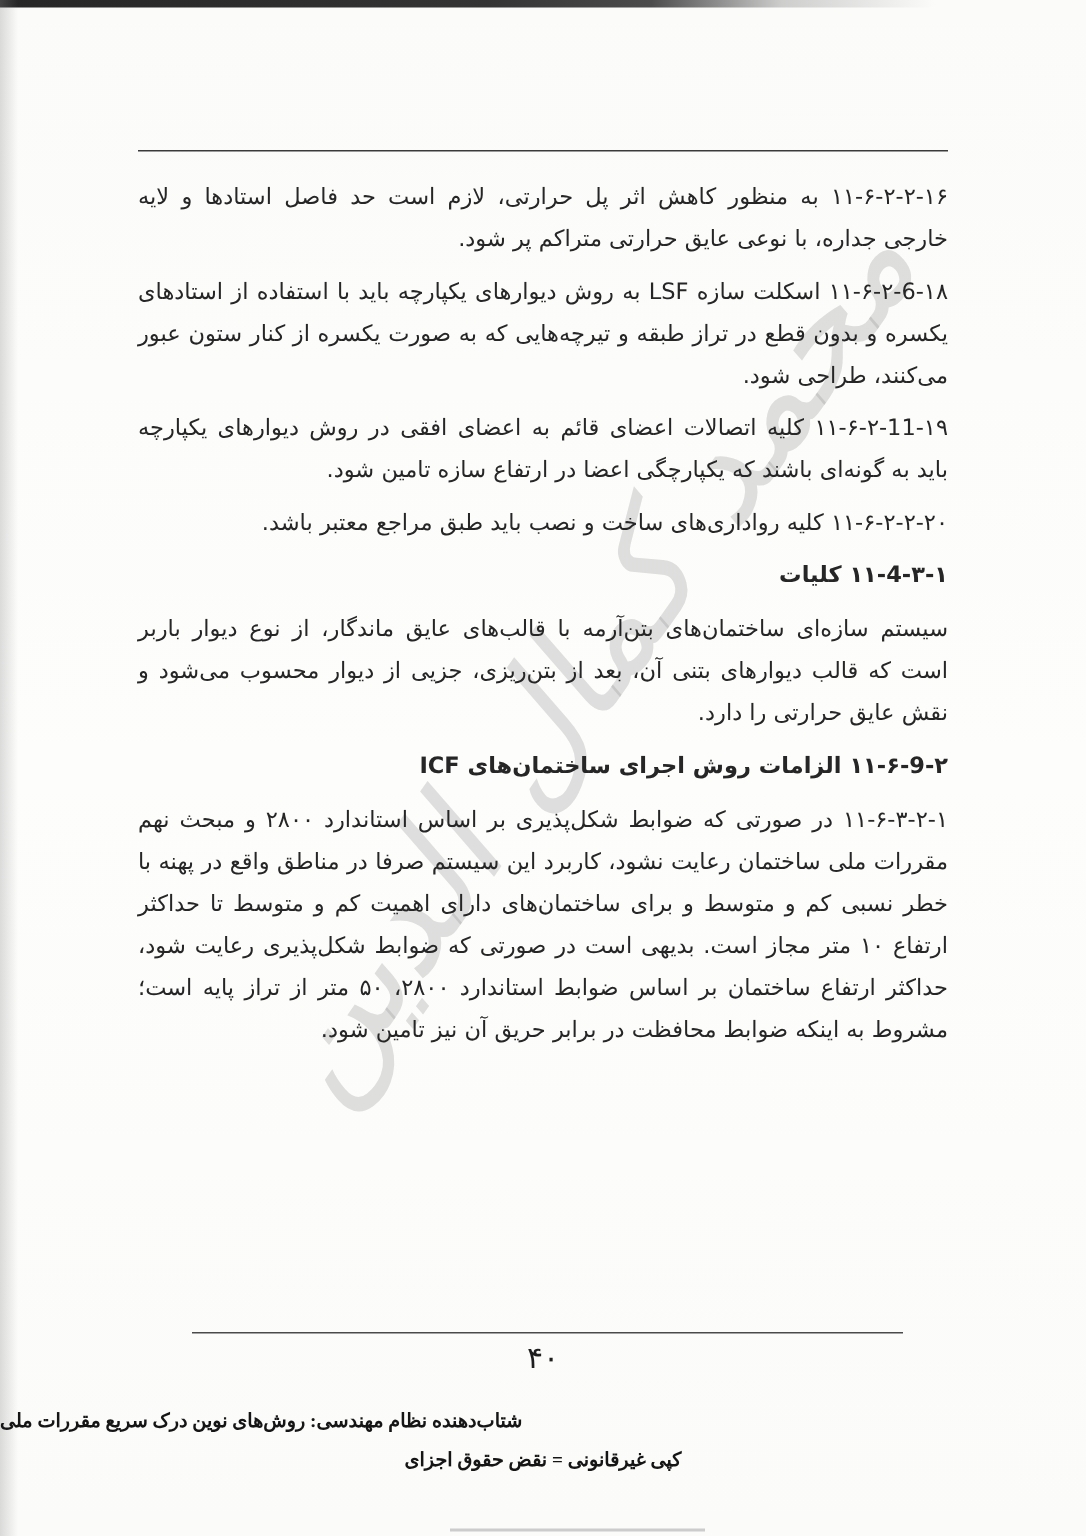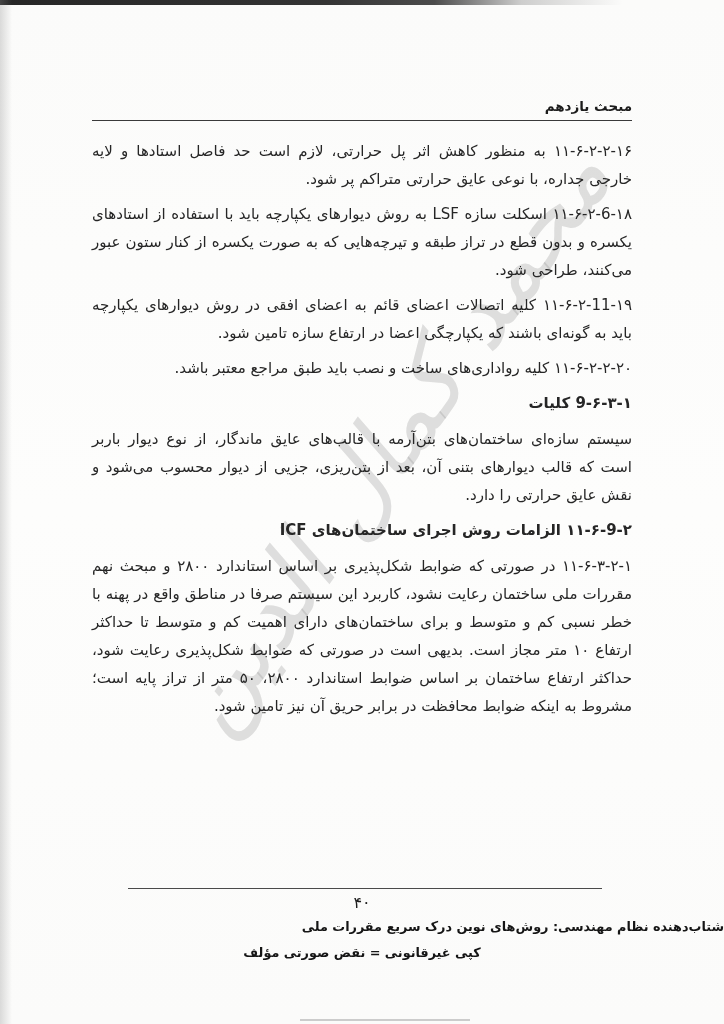--- a/index.html
+++ b/index.html
@@ -78,73 +78,73 @@
     text-align: right;
   }
   
   .pagenum-rule {
     position: absolute; top: 888px; left: 128px; right: 122px;
     border-top: 1.6px solid #4a4a4a;
   }
   .pagenum {
     position: absolute; top: 893px; left: 0; right: 0;
     text-align: center;
-    font-size: 16px;
+    font-size: 20px;
     color: #1e1e1e;
   }
   
   .footer {
-    position: absolute; top: 914px; left: 0; right: 0;
+    position: absolute; top: 934px; left: 0; right: 0;
     direction: rtl;
-    text-align: right;
+    text-align: left;
     font-weight: bold;
     font-size: 12.8px;
     line-height: 26px;
     color: #151515;
+    font-family: Liberation Serif, serif;
   }
   .footer-line2 {
     display: flex;
     flex-direction: row;
     justify-content: center;
     gap: 30px;
   }
 </style>
 </head>
 <body>
 
 <div class="page">
 
   <div class="scan-top"></div>
   <div class="scan-left"></div>
 
   <div class="watermark">محمد کمال الدین</div>
 
   <div class="content">
-    <div class="doc-header">مبحث یازدهم</div>
     <div class="header-rule"></div>
 
     <p class="para">۱۱-۶-۲-۲-۱۶ به منظور کاهش اثر پل حرارتی، لازم است حد فاصل استادها و لایه خارجی جداره، با نوعی عایق حرارتی متراکم پر شود.</p>
     <p class="para">۱۱-۶-۲-6-۱۸ اسکلت سازه LSF به روش دیوارهای یکپارچه باید با استفاده از استادهای یکسره و بدون قطع در تراز طبقه و تیرچه‌هایی که به صورت یکسره از کنار ستون عبور می‌کنند، طراحی شود.</p>
     <p class="para">۱۱-۶-۲-11-۱۹ کلیه اتصالات اعضای قائم به اعضای افقی در روش دیوارهای یکپارچه باید به گونه‌ای باشند که یکپارچگی اعضا در ارتفاع سازه تامین شود.</p>
     <p class="para">۱۱-۶-۲-۲-۲۰ کلیه رواداری‌های ساخت و نصب باید طبق مراجع معتبر باشد.</p>
 
-    <div class="h2">9-۶-۳-۱ کلیات</div>
+    <div class="h2">۱۱-4-۳-۱ کلیات</div>
 
     <p class="para">سیستم سازه‌ای ساختمان‌های بتن‌آرمه با قالب‌های عایق ماندگار، از نوع دیوار باربر است که قالب دیوارهای بتنی آن، بعد از بتن‌ریزی، جزیی از دیوار محسوب می‌شود و نقش عایق حرارتی را دارد.</p>
 
     <div class="h2">۱۱-۶-9-۲ الزامات روش اجرای ساختمان‌های ICF</div>
 
     <p class="para">۱۱-۶-۳-۲-۱ در صورتی که ضوابط شکل‌پذیری بر اساس استاندارد ۲۸۰۰ و مبحث نهم مقررات ملی ساختمان رعایت نشود، کاربرد این سیستم صرفا در مناطق واقع در پهنه با خطر نسبی کم و متوسط و برای ساختمان‌های دارای اهمیت کم و متوسط تا حداکثر ارتفاع ۱۰ متر مجاز است. بدیهی است در صورتی که ضوابط شکل‌پذیری رعایت شود، حداکثر ارتفاع ساختمان بر اساس ضوابط استاندارد ۲۸۰۰، ۵۰ متر از تراز پایه است؛ مشروط به اینکه ضوابط محافظت در برابر حریق آن نیز تامین شود.</p>
   </div>
 
   <div class="pagenum-rule"></div>
   <div class="pagenum">۴۰</div>
 
   <div class="footer">
     <div>شتاب‌دهنده نظام مهندسی: روش‌های نوین درک سریع مقررات ملی</div>
     <div class="footer-line2">
-      <span>کپی غیرقانونی = نقض صورتی مؤلف</span>
+      <span>کپی غیرقانونی = نقض حقوق اجزای</span>
     </div>
   </div>
 
   <div class="scan-bottom"></div>
 
 </div>
 
 </body></html>

